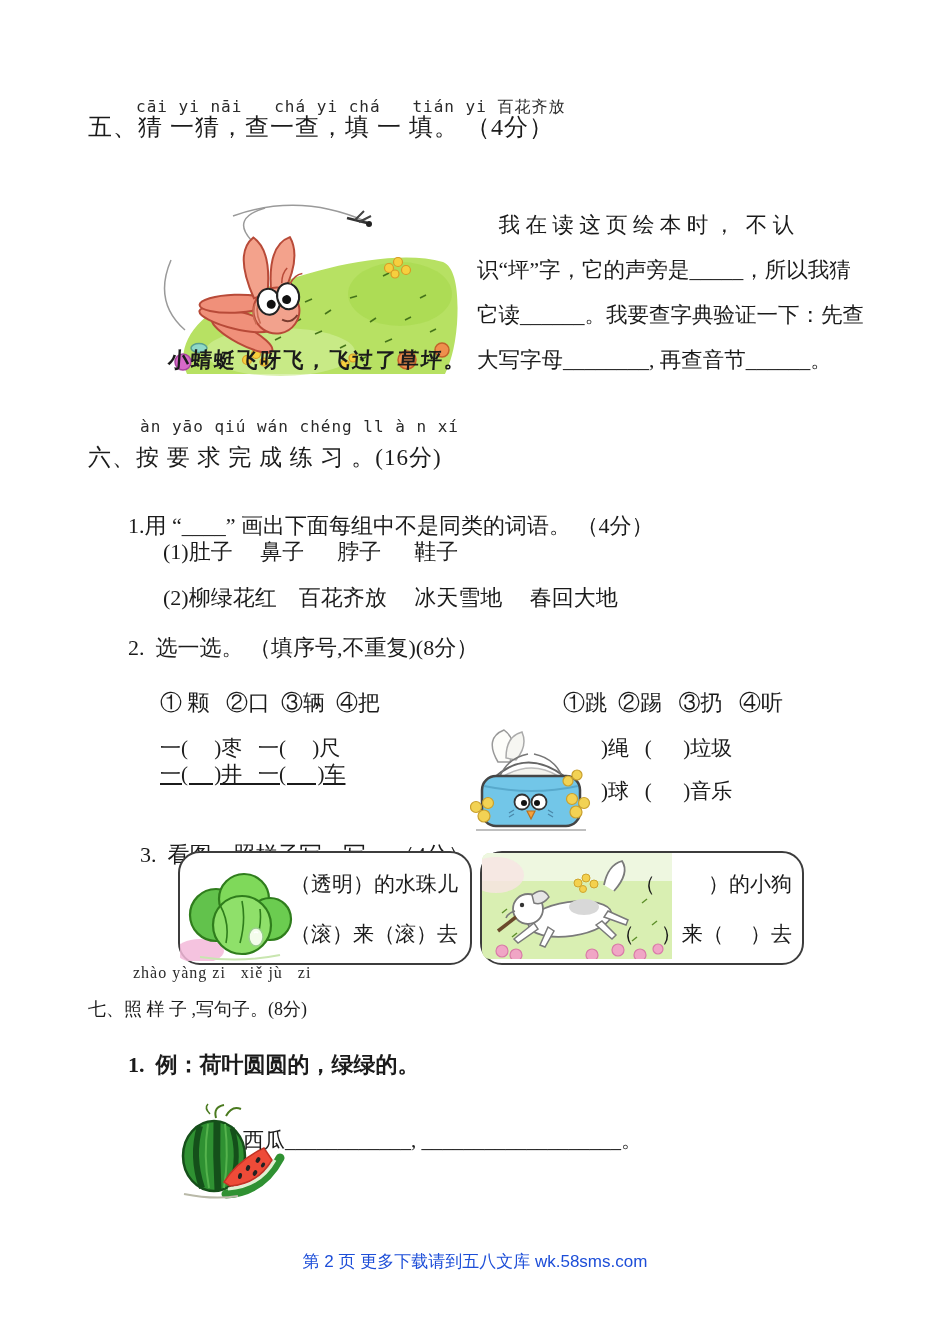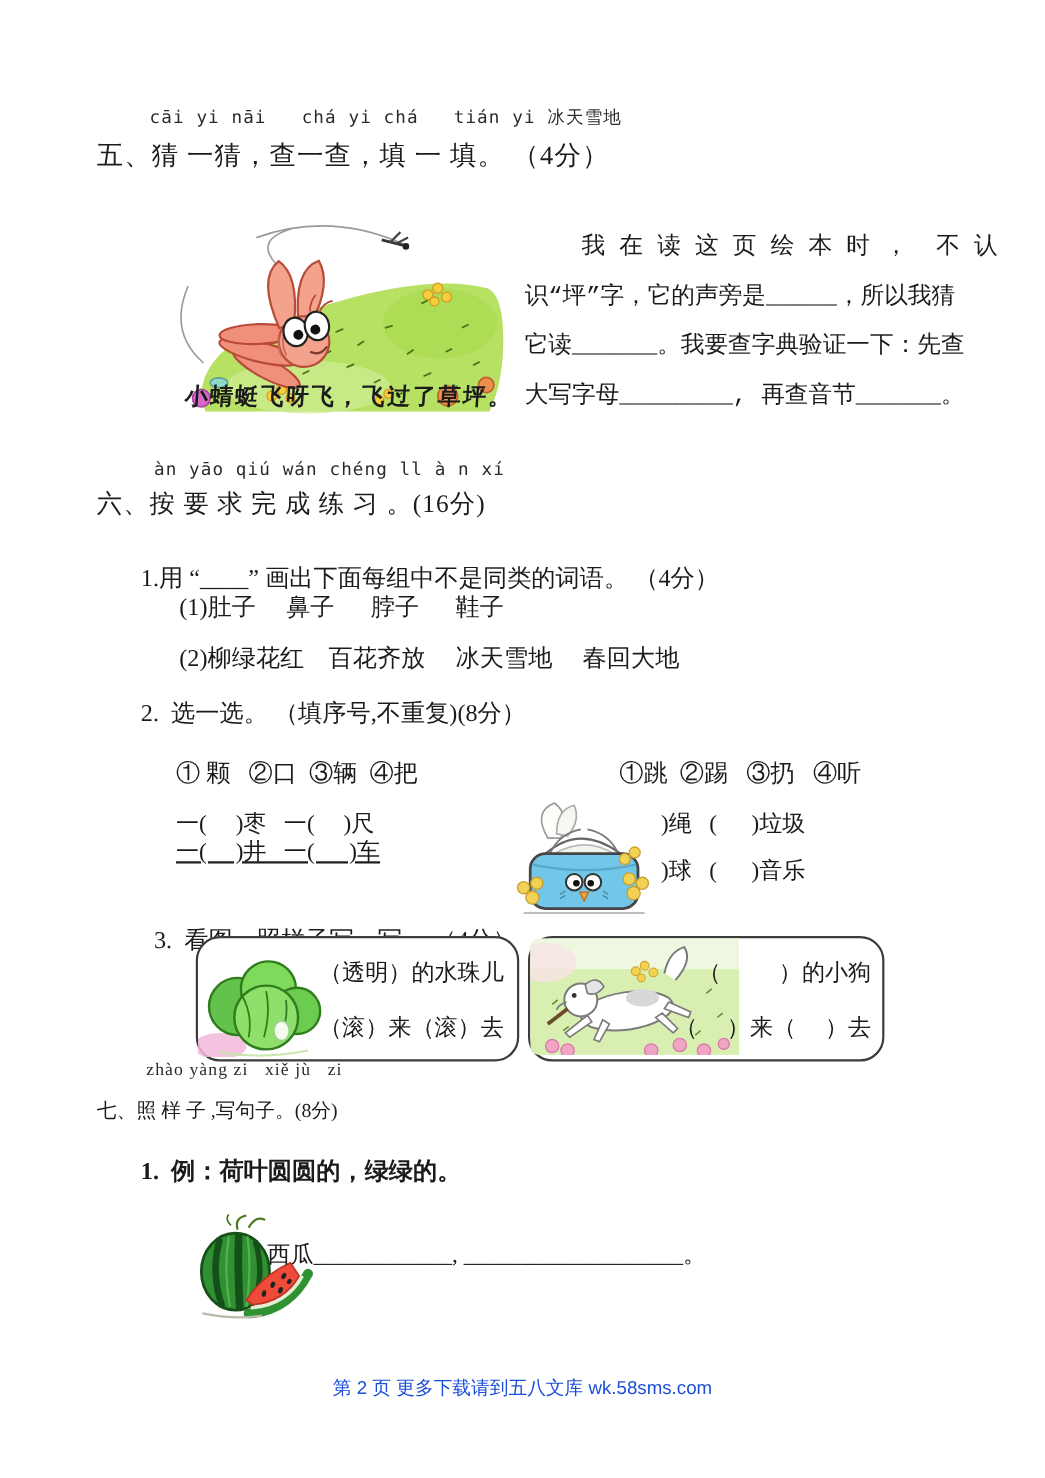--- a/index.html
+++ b/index.html
@@ -3,37 +3,37 @@
 <meta charset="utf-8">
 <style>
   html,body{margin:0;padding:0;background:#ffffff;}
   .page{position:relative;width:950px;height:1344px;background:#fff;overflow:hidden;
         font-family:"Liberation Serif","DejaVu Serif",serif;color:#1b1b1b;}
   .abs{position:absolute;white-space:pre;}
   .pinyin{font-family:"DejaVu Sans Mono","Liberation Mono",monospace;font-size:16px;color:#2a2a2a;letter-spacing:1px;}
   .hdr{font-size:24px;letter-spacing:1px;}
   .t22{font-size:22px;}
   .t21{font-size:21px;}
-  .para{position:absolute;left:477px;top:203px;width:380px;font-size:21.5px;line-height:45px;font-family:Liberation Mono, monospace;}
+  .para{position:absolute;left:477px;top:203px;width:380px;font-size:21.5px;line-height:45px;}
   .para div{white-space:pre;}
   .caption{font-size:21px;font-weight:bold;letter-spacing:2px;transform:skewX(-4deg);}
   .qbox{position:absolute;border:2px solid #3c3c3c;border-radius:22px;background:#fff;}
   .boxtext{position:absolute;text-align:right;font-size:21px;line-height:50px;}
   .boxtext div{white-space:pre;}
   .footer{position:absolute;left:0;top:1250px;width:100%;text-align:center;
           font-family:"Liberation Sans","DejaVu Sans",sans-serif;font-size:17px;color:#1d4ed8;}
   svg{display:block;}
 </style>
 </head>
 <body>
 
 <div class="page">
 
-  <div class="abs pinyin" style="left:136px;top:97px;">cāi yi nāi   chá yi chá   tián yi 冰天雪地</div>
-  <div class="abs hdr" style="left:88px;top:125px;font-family:Liberation Serif, serif;">五、猜 一猜，查一查，填 一 填。 （4分）</div>
+  <div class="abs pinyin" style="left:136px;top:97px;">cāi yi nāi   chá yi chá   tián yi 百花齐放</div>
+  <div class="abs hdr" style="left:88px;top:111px;font-family:Liberation Serif, serif;">五、猜 一猜，查一查，填 一 填。 （4分）</div>
 
   <div class="abs" style="left:155px;top:166px;width:310px;height:178px;">
     <svg width="310" height="178" viewBox="0 0 310 178">
       <path d="M78,14 Q145,-10 212,20" stroke="#9a9a9a" stroke-width="1.5" fill="none"></path>
       <path d="M96,38 Q76,16 110,6" stroke="#9a9a9a" stroke-width="1.5" fill="none"></path>
       <path d="M16,58 Q-2,100 30,128" stroke="#9a9a9a" stroke-width="1.5" fill="none"></path>
       <g>
         <path d="M192,16 l20,5" stroke="#333" stroke-width="2.5" fill="none"></path>
         <path d="M200,18 l9,-9 M204,20 l12,-6" stroke="#444" stroke-width="2" fill="none"></path>
         <circle cx="214" cy="22" r="3" fill="#222"></circle>

